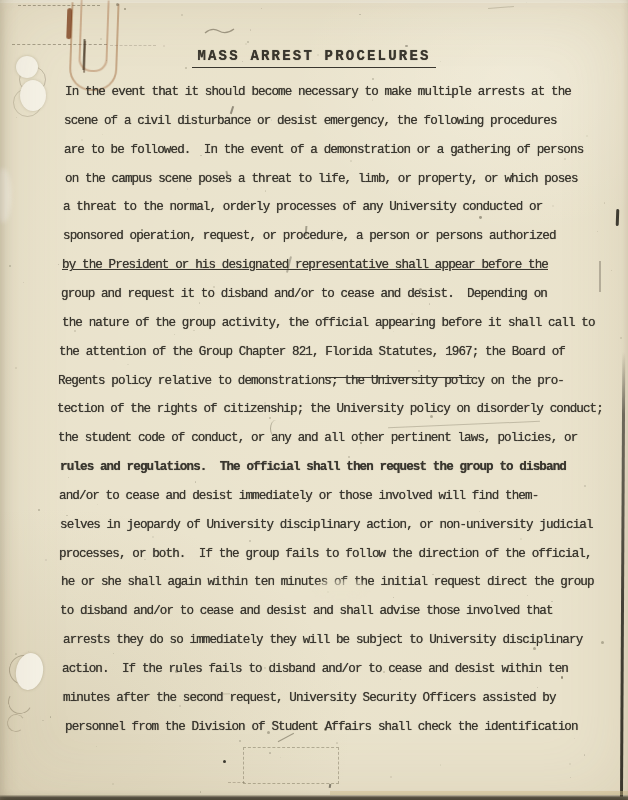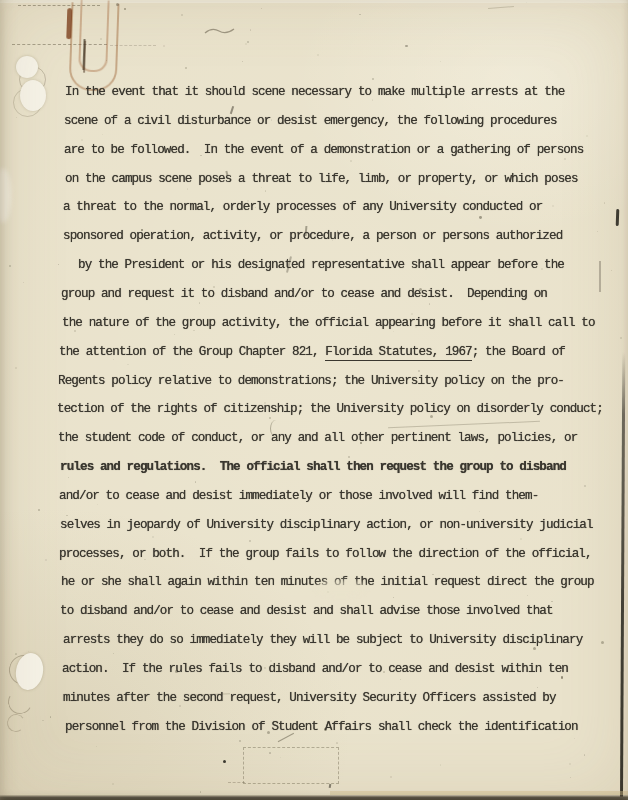--- a/index.html
+++ b/index.html
@@ -28,21 +28,21 @@
   .title-row span{
     display:inline-block;font-weight:bold;font-size:14px;letter-spacing:2.2px;
     padding:0 5px 3px 5px;border-bottom:1.6px solid #3a372f;
     text-shadow:0 0 .7px rgba(52,49,42,.9);white-space:pre;
   }
   
   .line{
     position:absolute;z-index:5;font-size:12.6px;letter-spacing:-.9px;line-height:1.15;
     white-space:pre;text-shadow:0 0 .7px rgba(52,49,42,.85);
   }
-  .line .u{border-bottom:1.1px solid #3a372f;padding-bottom:1px;}
+  .line .u{border-bottom:1.1px solid #3a372f;padding-bottom:18px;}
   
   .specks{position:absolute;inset:0;z-index:3;pointer-events:none;}
   .specks i{position:absolute;border-radius:50%;display:block;}
   
   .dl1{position:absolute;left:18px;top:5px;width:82px;height:0;border-top:1.4px dashed rgba(100,92,72,.55);z-index:4;}
   .dl2{position:absolute;left:12px;top:44px;width:95px;height:0;border-top:1.4px dashed rgba(100,92,72,.5);z-index:4;}
   .dl2b{position:absolute;left:110px;top:45px;width:46px;height:0;border-top:1.2px dashed rgba(100,92,72,.25);z-index:4;}
   .vtick{position:absolute;left:83px;top:39px;width:1.8px;height:31px;background:rgba(66,58,43,.65);transform:rotate(2deg);z-index:4;}
   
   .clip{position:absolute;left:70px;top:3px;width:48px;height:88px;transform:rotate(2deg);z-index:4;}
@@ -261,29 +261,32 @@
   <div class="arc2"></div>
 
   <svg class="squig" width="32" height="12" viewBox="0 0 32 12">
     <path d="M1,8 Q8,2 15,6 T30,4" fill="none" stroke="rgba(95,88,70,.55)" stroke-width="1.3"></path>
   </svg>
 
   <div class="rdash"></div>
   <div class="rstreak"></div>
   <div class="rline"></div>
 
+  <div class="title-row">
+    <span>MASS ARREST PROCELURES</span>
+  </div>
 
   <div id="body-lines">
-      <div class="line" style="top: 85px; left: 65px;">In the event that it should scene necessary to make multiple arrests at the</div>
+      <div class="line" style="top: 85px; left: 65px;">In the event that it should become necessary to make multiple arrests at the</div>
       <div class="line" style="top: 113.85px; left: 64px;">scene of a civil disturbance or desist emergency, the following procedures</div>
       <div class="line" style="top: 142.7px; left: 64px;">are to be followed.  In the event of a demonstration or a gathering of persons</div>
       <div class="line" style="top: 171.55px; left: 65px;">on the campus scene poses a threat to life, limb, or property, or which poses</div>
       <div class="line" style="top: 200.4px; left: 63px;">a threat to the normal, orderly processes of any University conducted or</div>
-      <div class="line" style="top: 229.25px; left: 63px;">sponsored operation, activity, or procedure, a person or persons authorized</div>
-      <div class="line" style="top: 258.1px; left: 78px;">by the President or his designated representative shall appear before the</div>
+      <div class="line" style="top: 229.25px; left: 63px;">sponsored operation, request, or procedure, a person or persons authorized</div>
+      <div class="line" style="top: 258.1px; left: 62px; text-decoration: underline;">by the President or his designated representative shall appear before the</div>
       <div class="line" style="top: 286.95px; left: 61px;">group and request it to disband and/or to cease and desist.  Depending on</div>
       <div class="line" style="top: 315.8px; left: 62px;">the nature of the group activity, the official appearing before it shall call to</div>
       <div class="line" style="top: 344.65px; left: 59px;"><span>the attention of the Group Chapter 821, </span><span class="u">Florida Statutes, 1967</span><span>; the Board of</span></div>
       <div class="line" style="top: 373.5px; left: 58px;">Regents policy relative to demonstrations; the University policy on the pro-</div>
       <div class="line" style="top: 402.35px; left: 57px;">tection of the rights of citizenship; the University policy on disorderly conduct;</div>
       <div class="line" style="top: 431.2px; left: 58px;">the student code of conduct, or any and all other pertinent laws, policies, or</div>
       <div class="line" style="top: 460.05px; left: 60px; font-weight: bold;">rules and regulations.  The official shall then request the group to disband</div>
       <div class="line" style="top: 488.9px; left: 59px;">and/or to cease and desist immediately or those involved will find them-</div>
       <div class="line" style="top: 517.75px; left: 60px;">selves in jeopardy of University disciplinary action, or non-university judicial</div>
       <div class="line" style="top: 546.6px; left: 59px;">processes, or both.  If the group fails to follow the direction of the official,</div>

